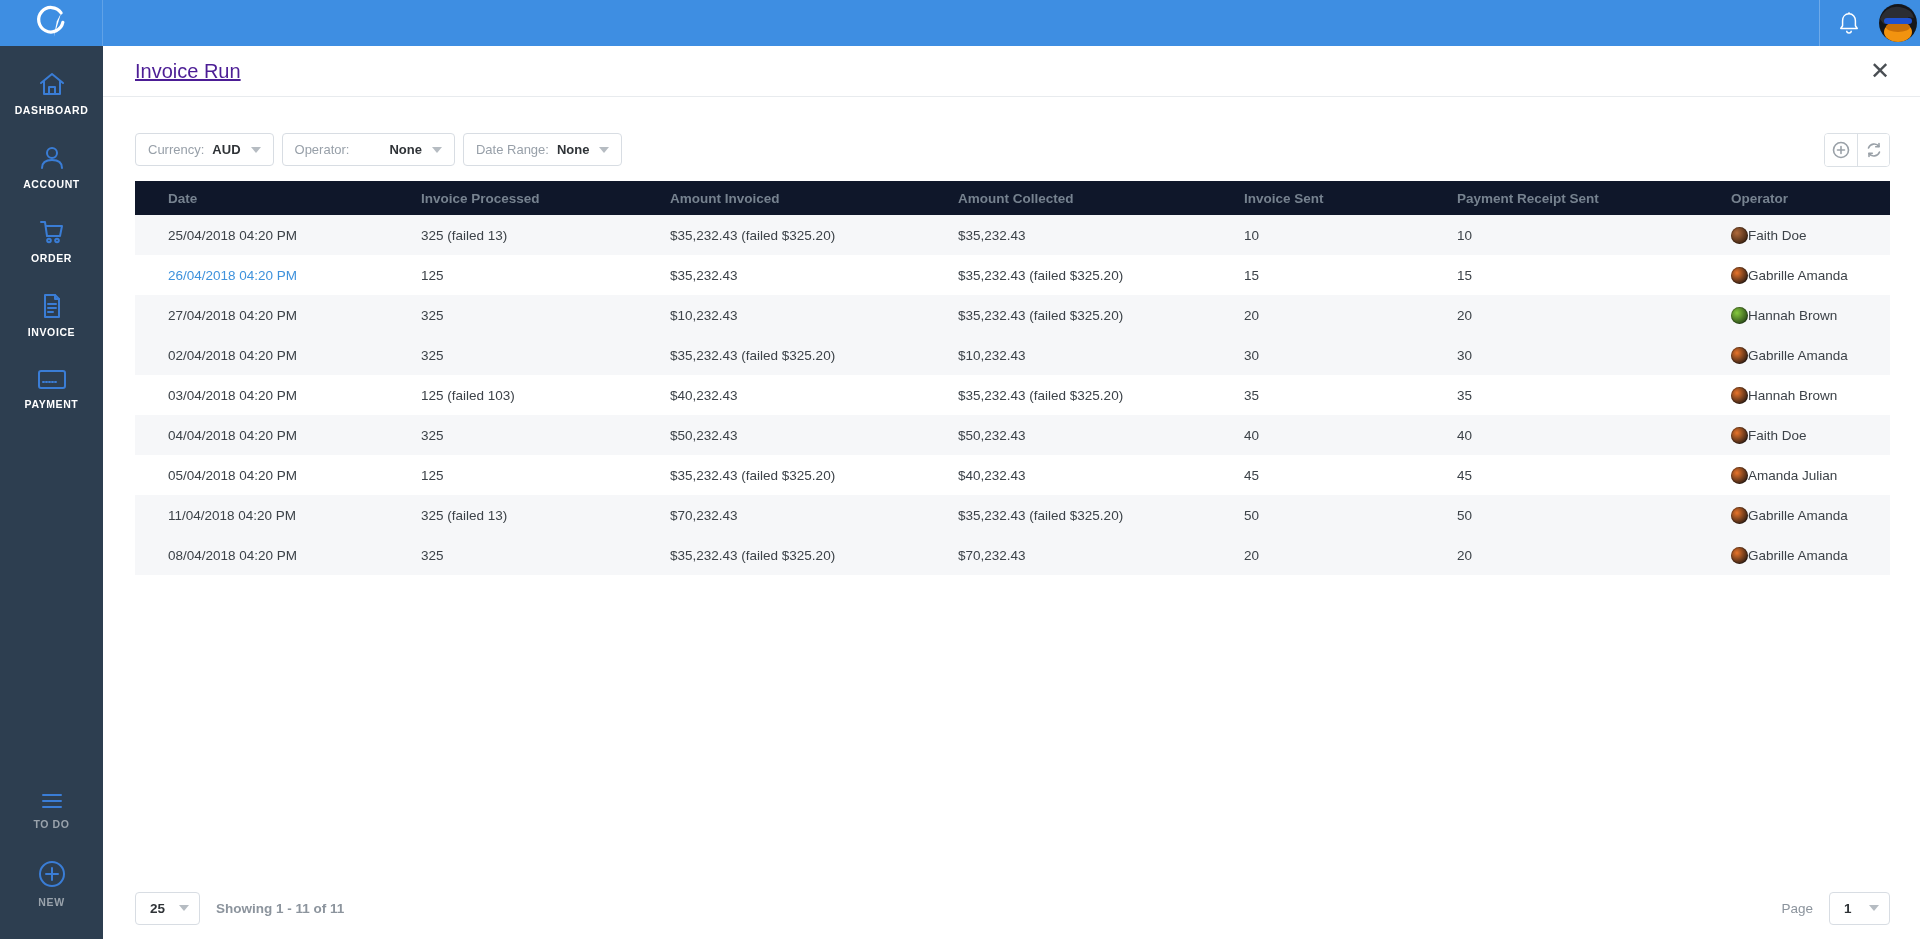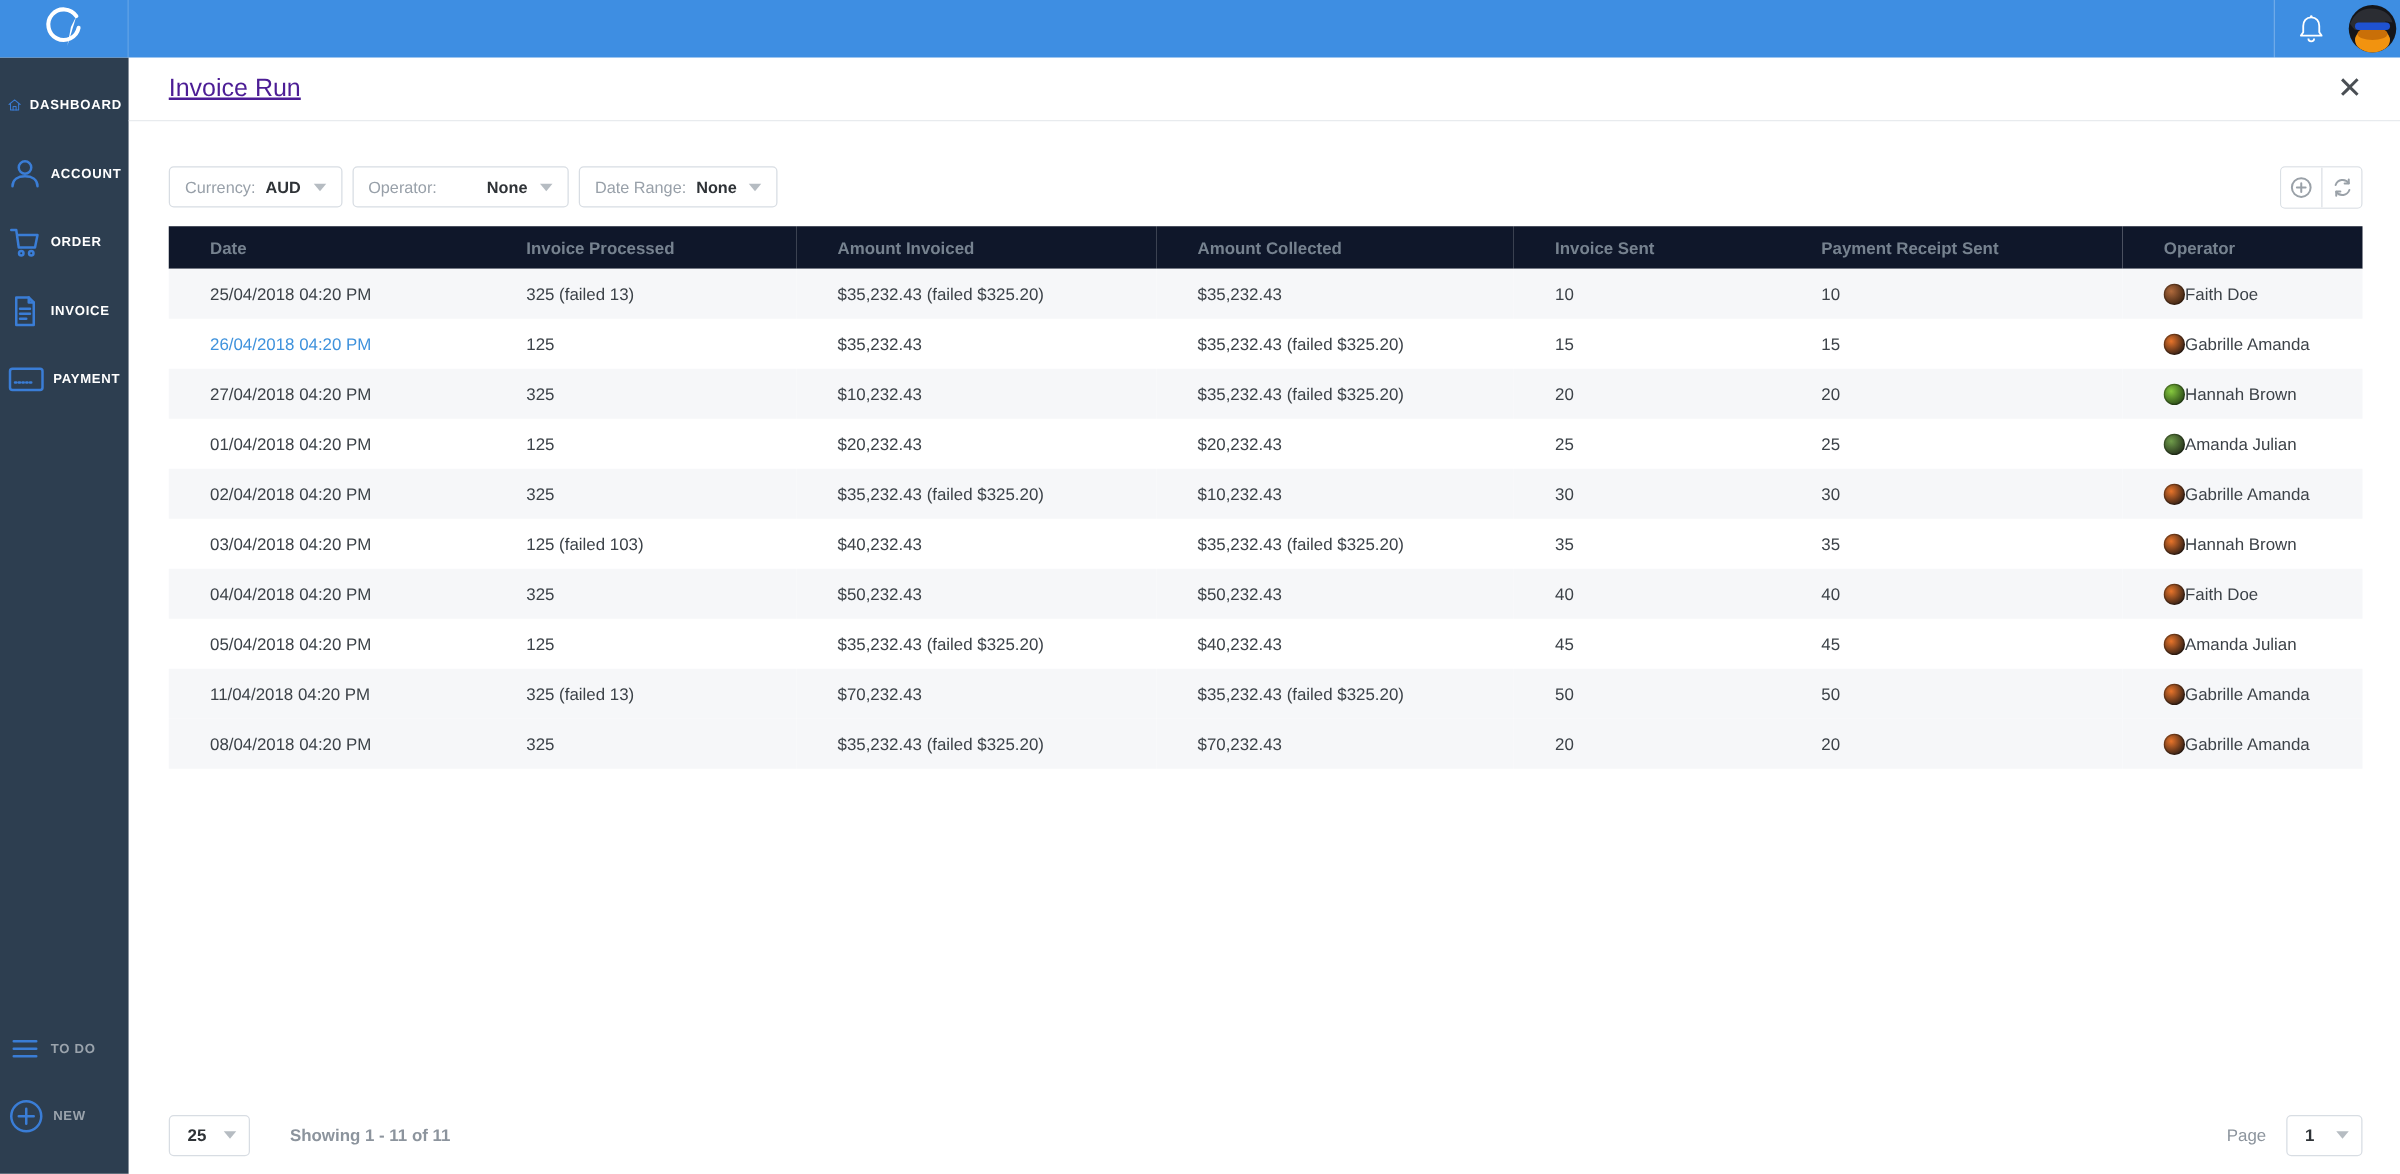--- a/index.html
+++ b/index.html
@@ -15,21 +15,21 @@
   .topbar-sep { width:1px; height:46px; background:rgba(255,255,255,0.25); }
   .bell-btn { width:58px; height:46px; background:none; border:none; display:flex;
     align-items:center; justify-content:center; cursor:pointer; }
   .avatar { width:40px; height:40px; border-radius:50%; overflow:hidden; margin-right:2px;
     cursor:pointer; flex:0 0 auto; }
 
   
   .sidebar { position:absolute; top:46px; left:0; width:103px; height:893px;
     background:#2D3E50; display:flex; flex-direction:column; align-items:center;
     padding:16px 0 22px 0; }
-  .side-item { display:flex; flex-direction:row; align-items:center; gap:7px;
+  .side-item { display:flex; flex-direction:column; align-items:center; gap:7px;
     width:92px; padding:9px 0; cursor:pointer; }
   .side-item + .side-item { margin-top:11px; }
   .side-label { font-size:10.5px; font-weight:bold; letter-spacing:0.6px; color:#ffffff; }
   .side-bottom { margin-top:auto; display:flex; flex-direction:column; align-items:flex-end; }
   .side-bottom .side-label { color:#9AA3AC; }
   .sicon { stroke:#3A7DD6; fill:none; stroke-width:2; stroke-linecap:round; stroke-linejoin:round; }
 
   
   .main { position:absolute; top:46px; left:103px; width:1817px; height:893px; background:#fff; }
   .page-header { height:51px; display:flex; align-items:center; padding:0 30px 0 32px;
@@ -67,21 +67,21 @@
 
   
   .footer { position:absolute; left:0; bottom:14px; width:1817px; display:flex;
     align-items:center; padding:0 30px 0 32px; height:34px; }
   .select-box { display:flex; align-items:center; justify-content:space-between;
     height:33px; border:1px solid #D8DDE3; border-radius:4px; background:#fff;
     padding:0 10px 0 14px; font-size:13.5px; font-weight:bold; color:#2F3337; cursor:pointer; }
   .size-select { width:65px; }
   .page-select { width:61px; }
   .select-box .caret { margin-left:6px; }
-  .showing-text { margin-left:32px; color:#8C949D; font-weight:bold; font-size:13.5px; }
+  .showing-text { margin-left:16px; color:#8C949D; font-weight:bold; font-size:13.5px; }
   .page-area { margin-left:auto; display:flex; align-items:center; }
   .page-label { color:#8C949D; font-size:13.5px; margin-right:16px; }
 </style>
 </head>
 <body>
 
 <div class="topbar">
   <div class="topbar-logo">
     <svg width="36" height="36" viewBox="0 0 100 100">
       <path d="M78 22 A 34 34 0 1 0 83 48" stroke="#fff" stroke-width="9" fill="none" stroke-linecap="round"></path>
@@ -266,34 +266,20 @@
     <td>$35,232.43 (failed $325.20)</td>
     <td>20</td>
     <td>20</td>
     <td>
       <span class="op-cell">
         <span class="op-avatar" style="background: radial-gradient(circle at 35% 35%, rgb(134, 201, 62) 0%, rgb(31, 58, 20) 85%);"></span>
         <span>Hannah Brown</span>
       </span>
     </td>
   </tr>
-        <tr>
-    <td><span>01/04/2018 04:20 PM</span></td>
-    <td>125</td>
-    <td>$20,232.43</td>
-    <td>$20,232.43</td>
-    <td>25</td>
-    <td>25</td>
-    <td>
-      <span class="op-cell">
-        <span class="op-avatar" style="background: radial-gradient(circle at 35% 35%, rgb(111, 156, 74) 0%, rgb(28, 36, 22) 85%);"></span>
-        <span>Amanda Julian</span>
-      </span>
-    </td>
-  </tr>
         <tr class="odd">
     <td><span>02/04/2018 04:20 PM</span></td>
     <td>325</td>
     <td>$35,232.43 (failed $325.20)</td>
     <td>$10,232.43</td>
     <td>30</td>
     <td>30</td>
     <td>
       <span class="op-cell">
         <span class="op-avatar" style="background: radial-gradient(circle at 35% 35%, rgb(232, 116, 42) 0%, rgb(26, 20, 18) 85%);"></span>

